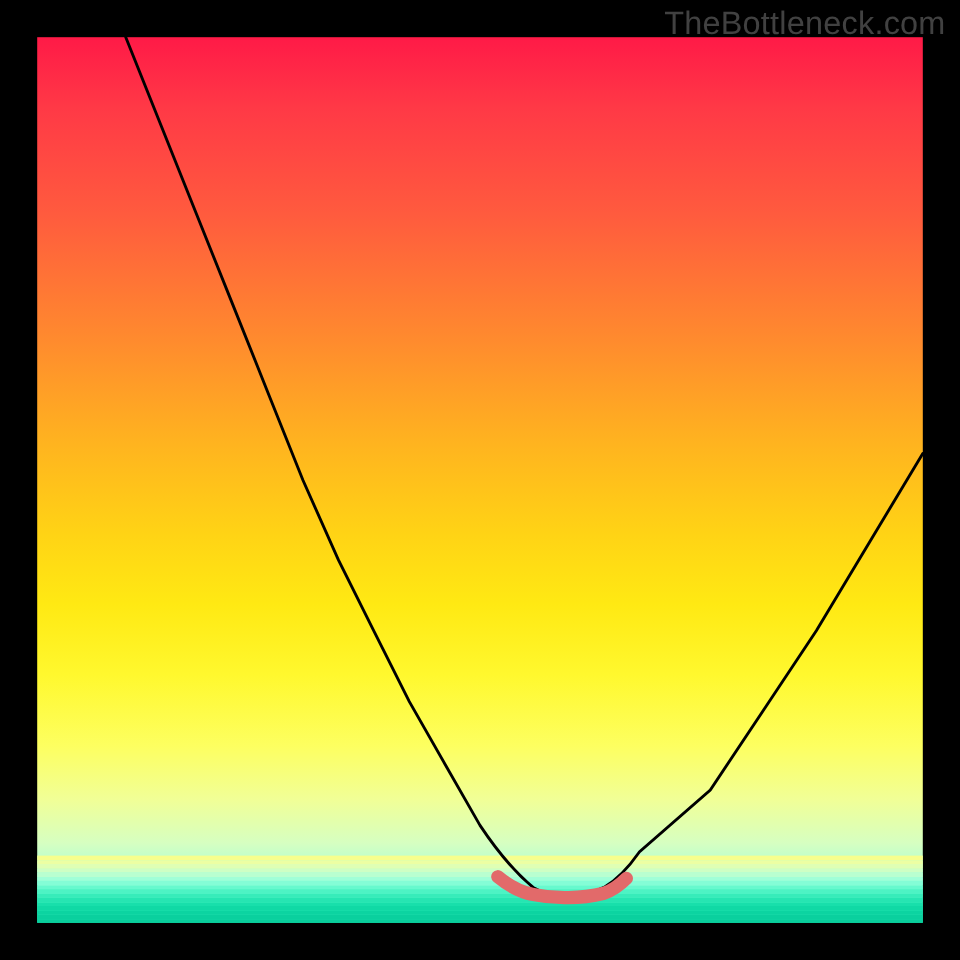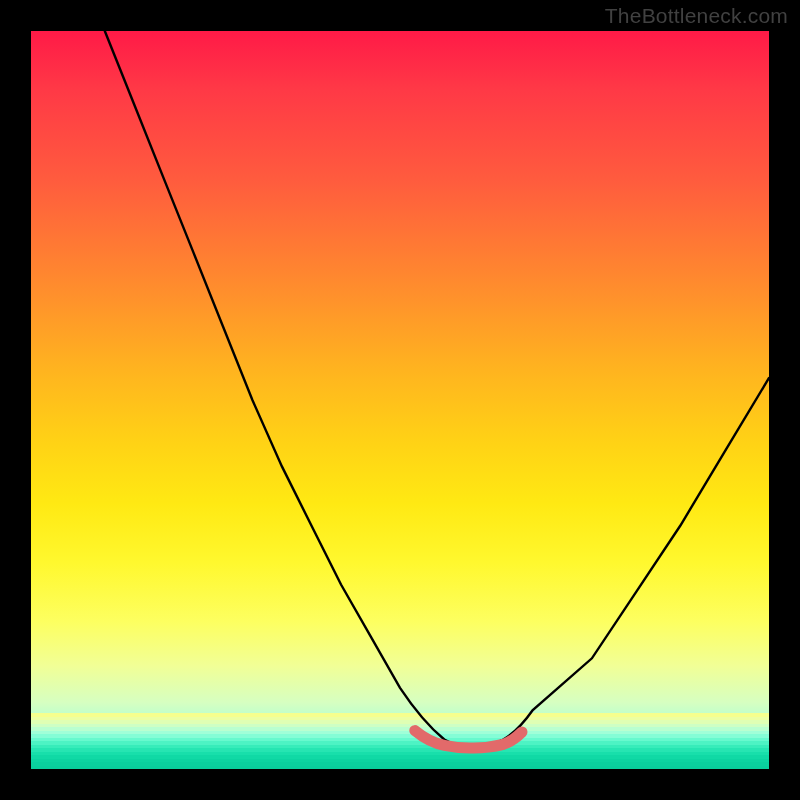--- a/index.html
+++ b/index.html
@@ -15,21 +15,21 @@
     position: relative;
     width: 800px;
     height: 800px;
     background: #000;
   }
   .watermark {
     position: absolute;
     top: 4px;
     right: 12px;
     color: #414141;
-    font-size: 21px;
+    font-size: 27px;
     font-weight: 500;
     letter-spacing: 0.2px;
     z-index: 10;
   }
   .plot {
     position: absolute;
     left: 31px;
     top: 31px;
     width: 738px;
     height: 738px;

